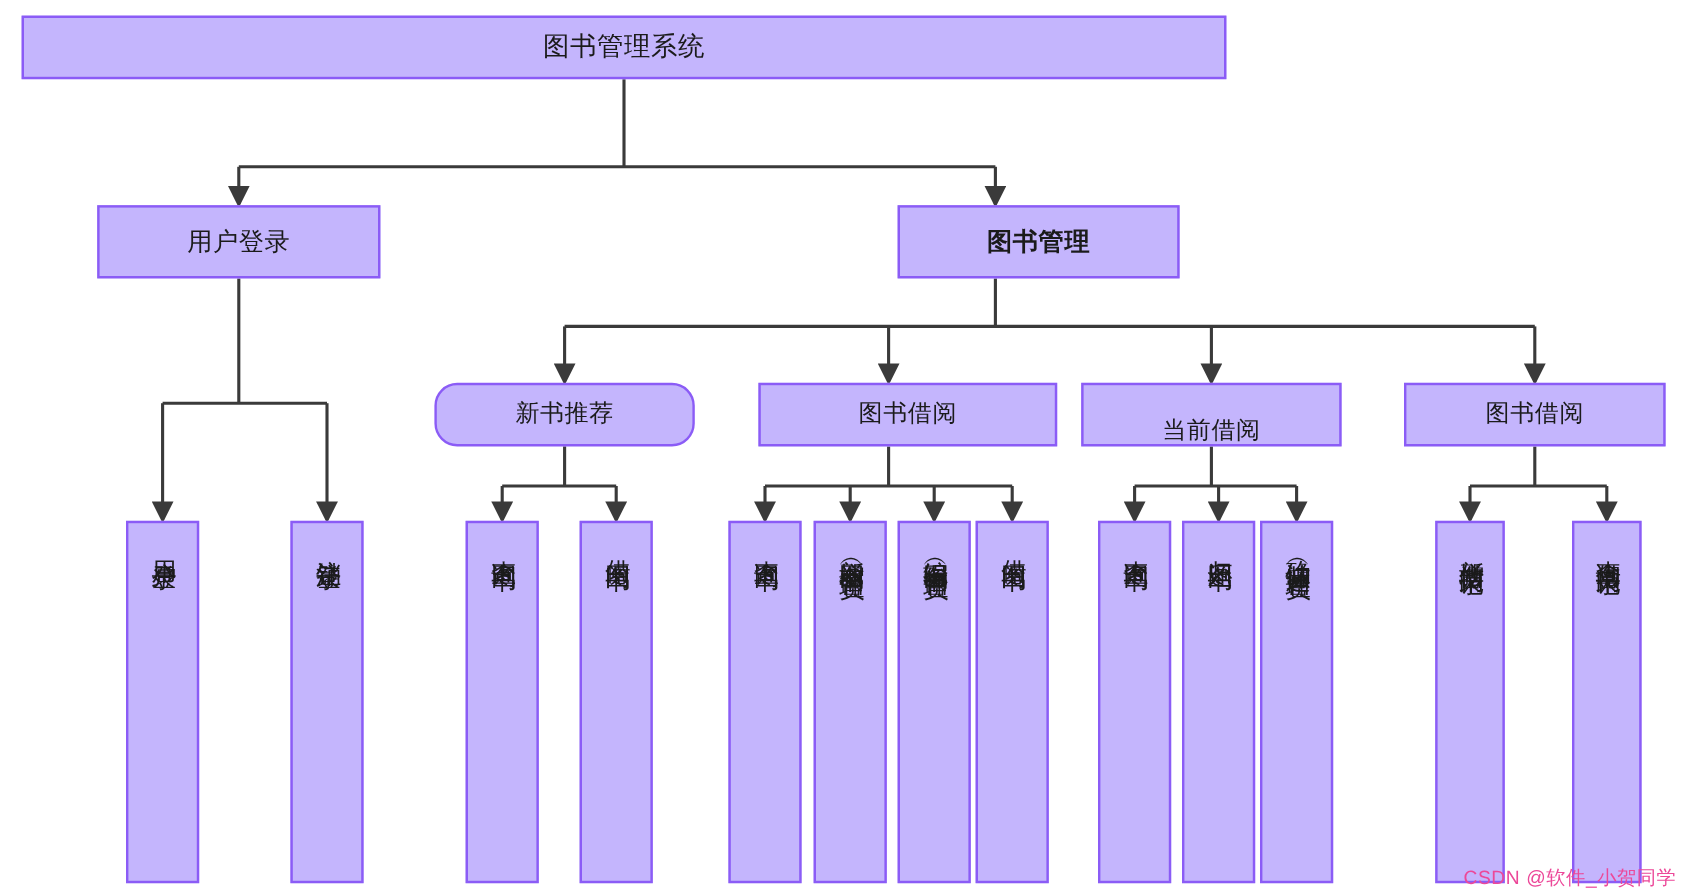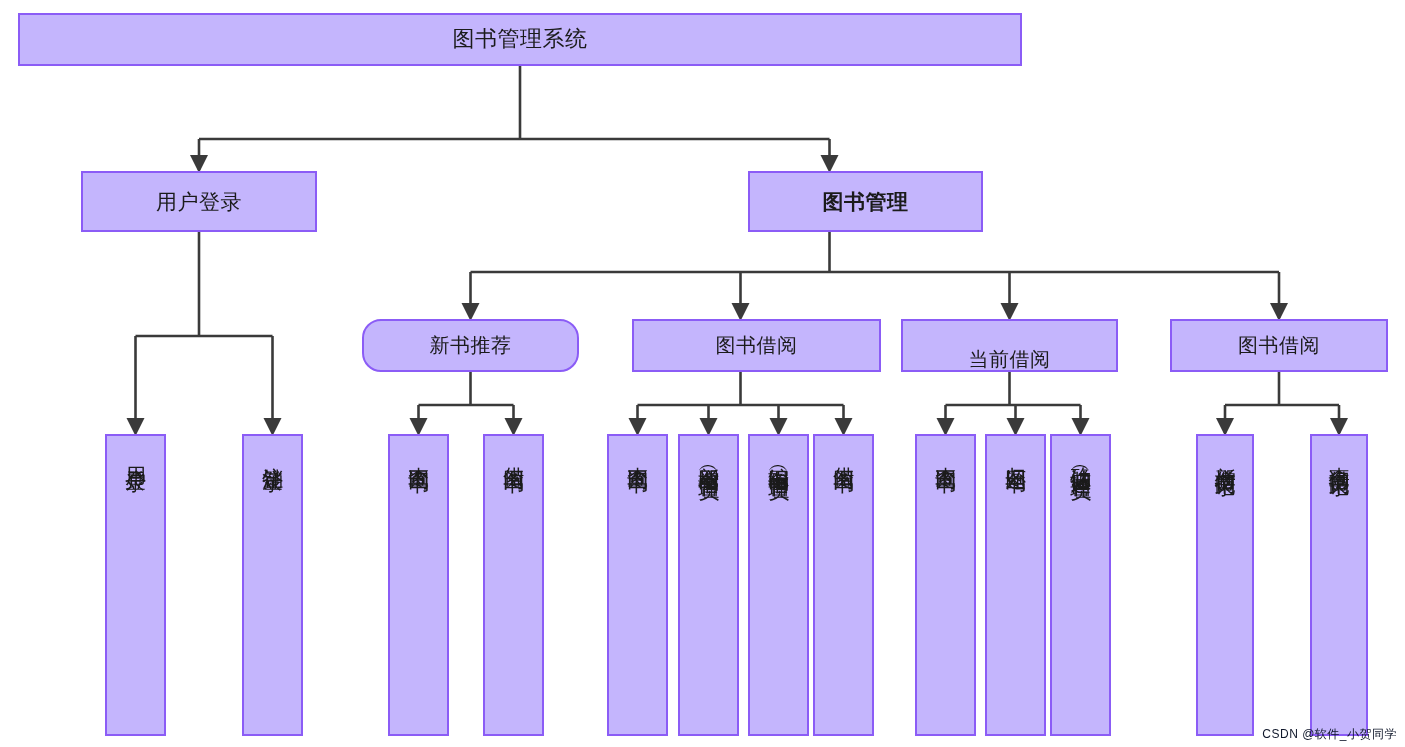--- a/index.html
+++ b/index.html
@@ -65,22 +65,22 @@
     text-orientation: upright;
     font-size: 21px;
     line-height: 1.08;
     letter-spacing: 2px;
     white-space: pre;
   }
   #watermark {
     position: absolute;
     right: 8px;
     bottom: 4px;
-    font-size: 12px;
-    color: #0f172a;
+    font-size: 16px;
+    color: #ec4899;
     letter-spacing: 0.5px;
     white-space: nowrap;
     user-select: none;
   }
 </style>
 </head>
 <body>
 
 <div id="diagram-root">
 

